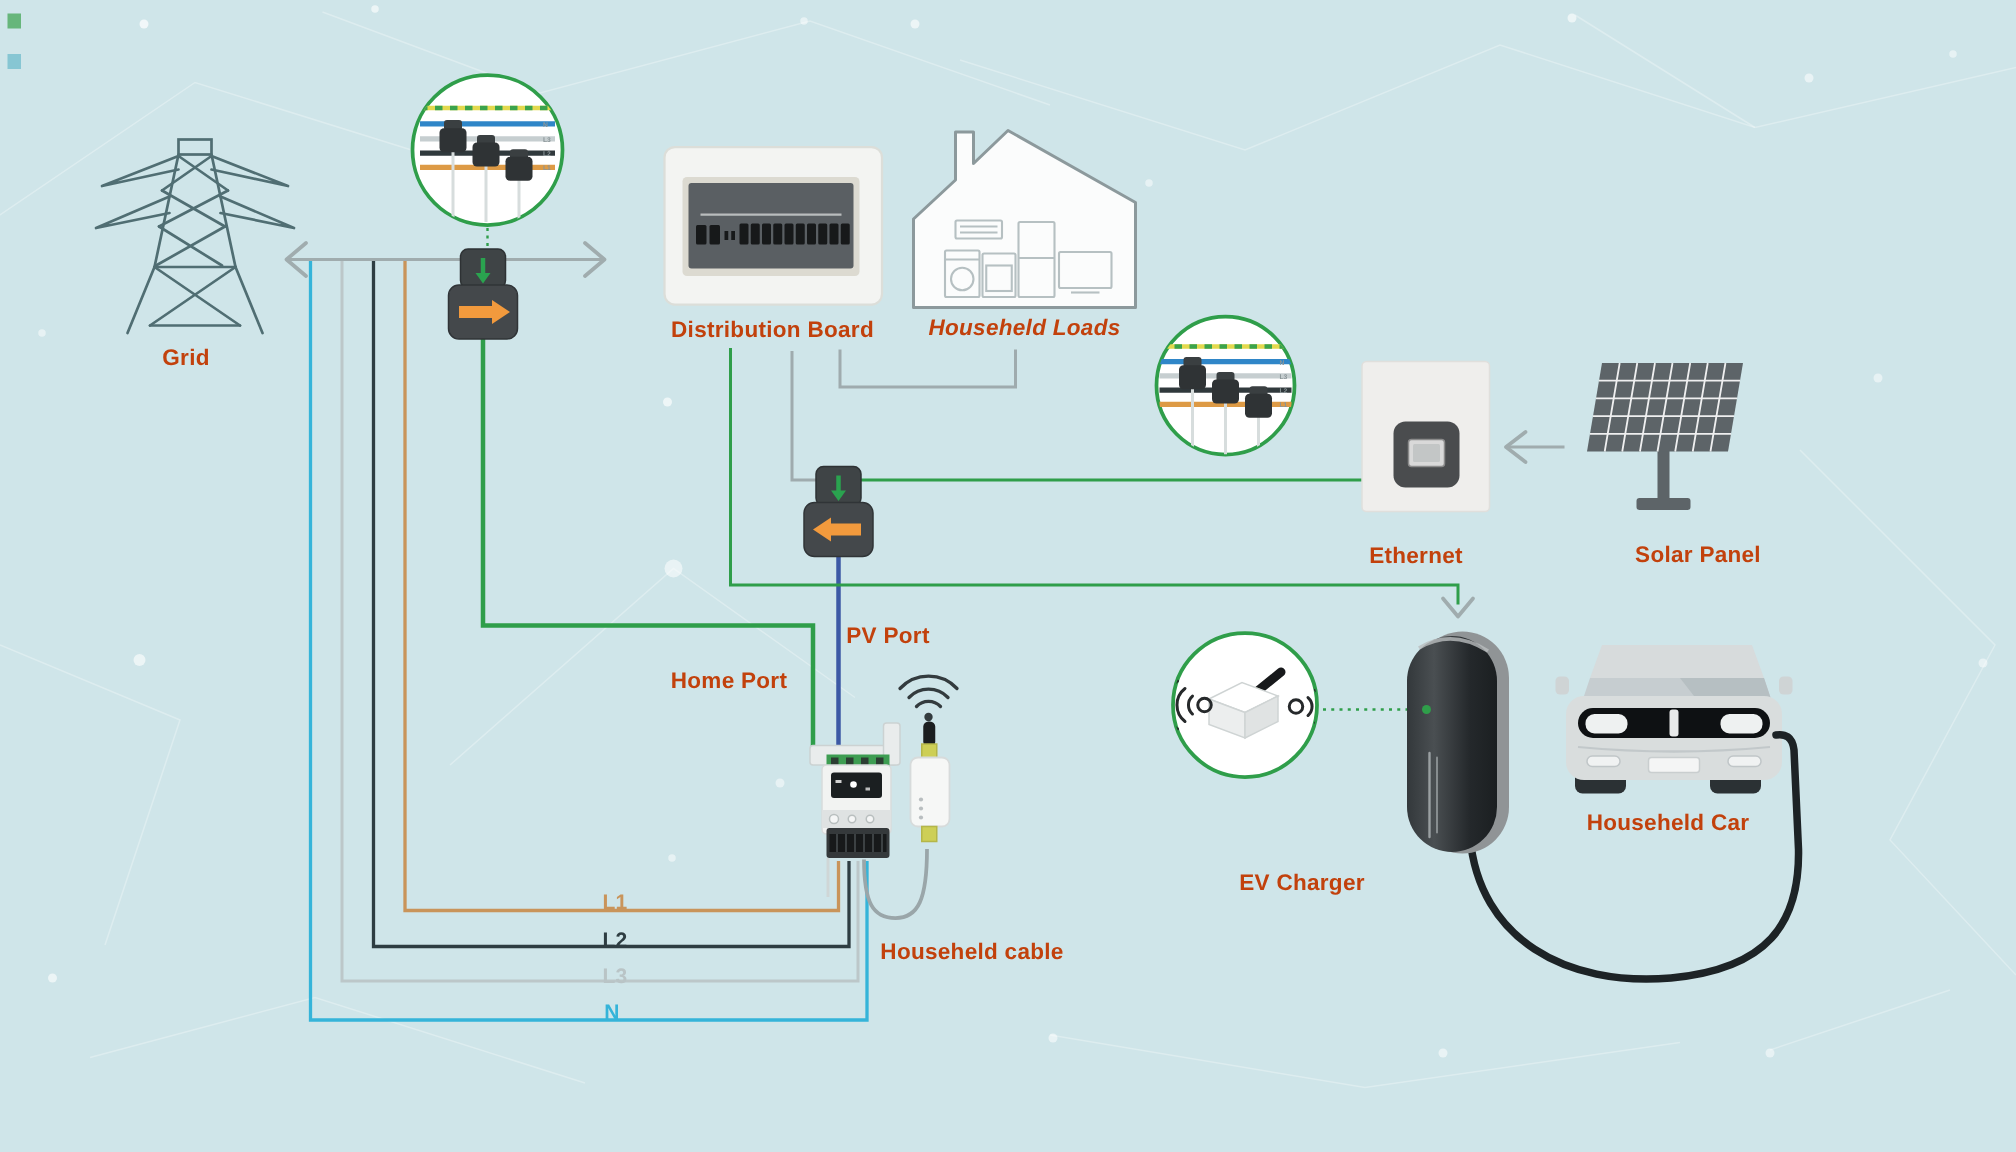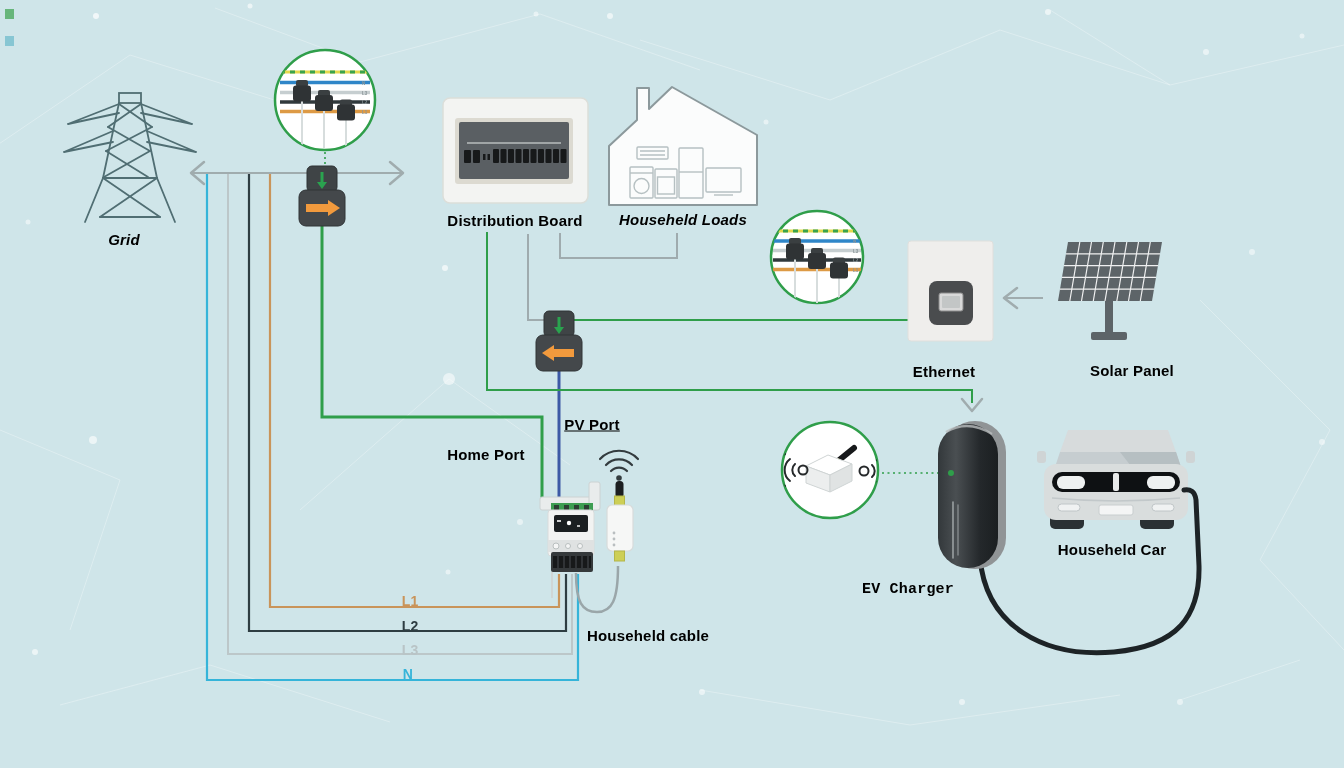--- a/index.html
+++ b/index.html
@@ -1,20 +1,20 @@
 <!DOCTYPE html>
 <html><head>
 <meta charset="utf-8">
 <style>
   html,body{margin:0;padding:0;background:#b9d4da;}
   #stage{position:relative;width:1344px;height:768px;background:#cfe5e9;overflow:hidden;
          font-family:"Liberation Sans",sans-serif;}
   #stage svg.layer{position:absolute;left:0;top:0;}
   .lbl{position:absolute;transform:translate(-50%,-50%);font-weight:600;font-size:15px;
-       color:#000000;white-space:nowrap;letter-spacing:.2px;}
+       color:#c2410c;white-space:nowrap;letter-spacing:.2px;}
   .wlbl{font-size:14px;font-weight:700;}
   .c-l1{color:#c9945a;} .c-l2{color:#2e3d42;} .c-l3{color:#b9c4c6;} .c-n{color:#35b4d9;}
   .tag{font:600 4.5px "Liberation Sans",sans-serif;fill:#8a9598;}
 </style>
 </head>
 <body>
 
 <div id="stage">
 
 <svg class="layer" width="1344" height="768" viewBox="0 0 1344 768">
@@ -331,28 +331,28 @@
       <g stroke="#26292b" stroke-width="2" fill="none" stroke-linecap="round">
         <circle cx="864" cy="471" r="4.5"></circle>
         <path d="M 872,465 A 8,8 0 0 1 872,477"></path>
         <path d="M 877,460 A 14,14 0 0 1 877,482"></path>
         <path d="M 882,455 A 19,19 0 0 1 882,487"></path>
       </g>
     </g>
   </g>
 </svg>
 
-<div class="lbl" style="left:124px;top:239px;font-style:italic;">Grid</div>
+<div class="lbl" style="left:124px;top:239px;">Grid</div>
 <div class="lbl" style="left:515px;top:220px;">Distribution Board</div>
 <div class="lbl" style="left:683px;top:219px;font-style:italic;">Househeld Loads</div>
 <div class="lbl" style="left:944px;top:371px;">Ethernet</div>
 <div class="lbl" style="left:1107px;top:370px;margin-left:25px;">Solar Panel</div>
-<div class="lbl" style="left:592px;top:424px;text-decoration:underline;">PV Port</div>
+<div class="lbl" style="left:592px;top:424px;">PV Port</div>
 <div class="lbl" style="left:486px;top:454px;">Home Port</div>
 <div class="lbl" style="left:648px;top:635px;">Househeld cable</div>
-<div class="lbl" style="left:908px;top:589px;font-family:Liberation Mono, monospace;">EV Charger</div>
+<div class="lbl" style="left:868px;top:589px;">EV Charger</div>
 <div class="lbl" style="left:1112px;top:549px;">Househeld Car</div>
 <div class="lbl wlbl c-l1" style="left:410px;top:601px;">L1</div>
 <div class="lbl wlbl c-l2" style="left:410px;top:626px;">L2</div>
 <div class="lbl wlbl c-l3" style="left:410px;top:650px;">L3</div>
 <div class="lbl wlbl c-n" style="left:408px;top:674px;">N</div>
 
 </div>
 
 </body></html>

